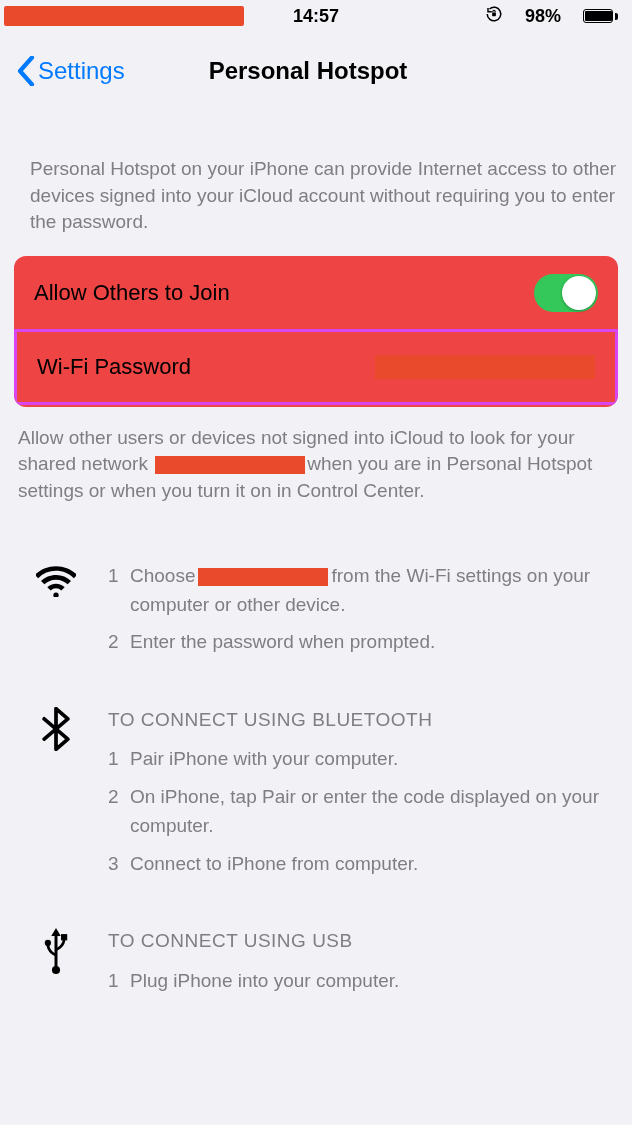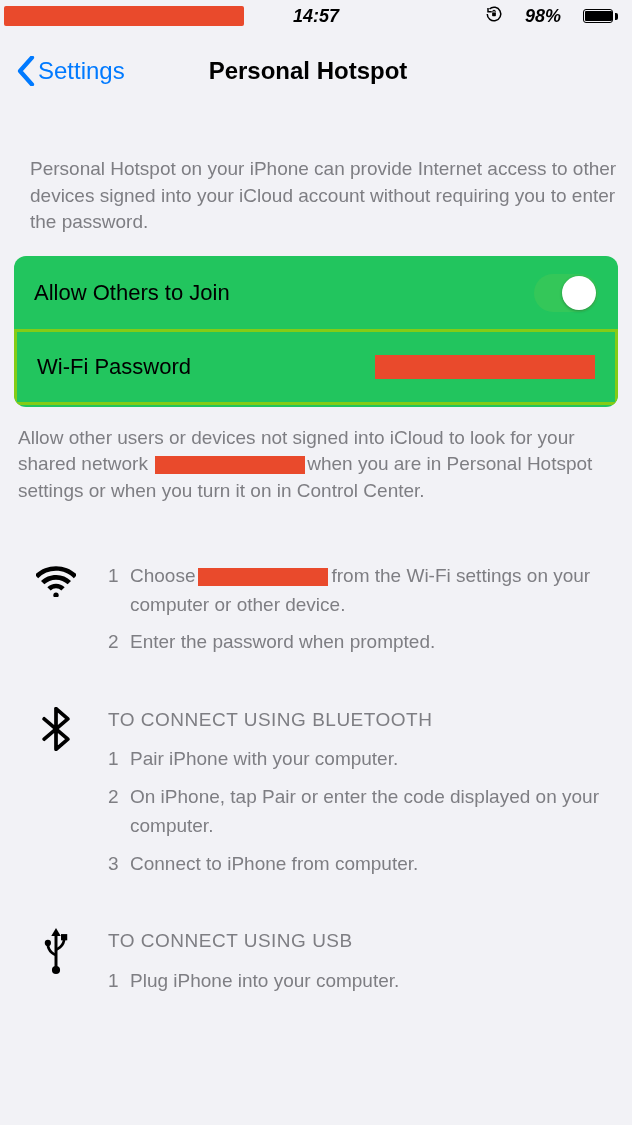--- a/index.html
+++ b/index.html
@@ -13,21 +13,20 @@
       position: relative;
     }
     .status-bar {
       height: 28px;
       display: flex;
       align-items: center;
       justify-content: space-between;
       padding: 4px 14px 0 4px;
       font-size: 18px;
       font-weight: 600;
-      font-style: italic;
     }
     .status-left, .status-right { display: flex; align-items: center; gap: 22px; }
     .status-center { position: absolute; left: 0; right: 0; text-align: center; font-weight: 600; }
     .redact-bar-top {
       width: 240px; height: 20px; background: #e94a2c; border-radius: 2px;
     }
     .battery { display: flex; align-items: center; gap: 2px; }
     .battery-body {
       width: 30px; height: 14px; border: 1.7px solid #000; border-radius: 3px; position: relative;
     }
@@ -44,36 +43,36 @@
       position: absolute; left:0; right:16px; text-align:center;
       font-size: 24px; font-weight: 700; color:#000;
     }
     .hero-text {
       padding: 56px 14px 20px 30px;
       color: #7e7e83;
       font-size: 19px; line-height: 1.4;
     }
     .content-wrap { padding: 0 14px; }
     .card {
-      background: #22c55e; border-radius: 12px; overflow: hidden;
+      background: #ef4444; border-radius: 12px; overflow: hidden;
     }
     .row {
       display:flex; align-items:center; justify-content:space-between;
       padding: 18px 20px; font-size: 22px; color:#000;
     }
     .divider { height:1px; background:#e3e3e6; margin:0 20px;}
     .toggle {
       width: 64px; height: 38px; background:#34c759; border-radius: 19px; position:relative;
     }
     .toggle-knob {
       width: 34px; height: 34px; background:#fff; border-radius:50%;
       position:absolute; right:2px; top:2px; box-shadow:0 1px 3px rgba(0,0,0,.3);
     }
     .annot-box {
-      border: 3px solid #84cc16; position:relative; top:-2px;
+      border: 3px solid #d946ef; position:relative; top:-2px;
     }
     .pw-redact { width: 220px; height: 24px; background:#e94a2c; }
     .footer-text {
       padding: 18px 18px 0 18px;
       color: #7e7e83; font-size: 19px; line-height: 1.4;
     }
     .inline-redact {
       display:inline-block; width:150px; height:18px; background:#e94a2c; vertical-align:middle; margin:0 2px;
     }
     .instructions { padding: 56px 20px 0 34px; }

